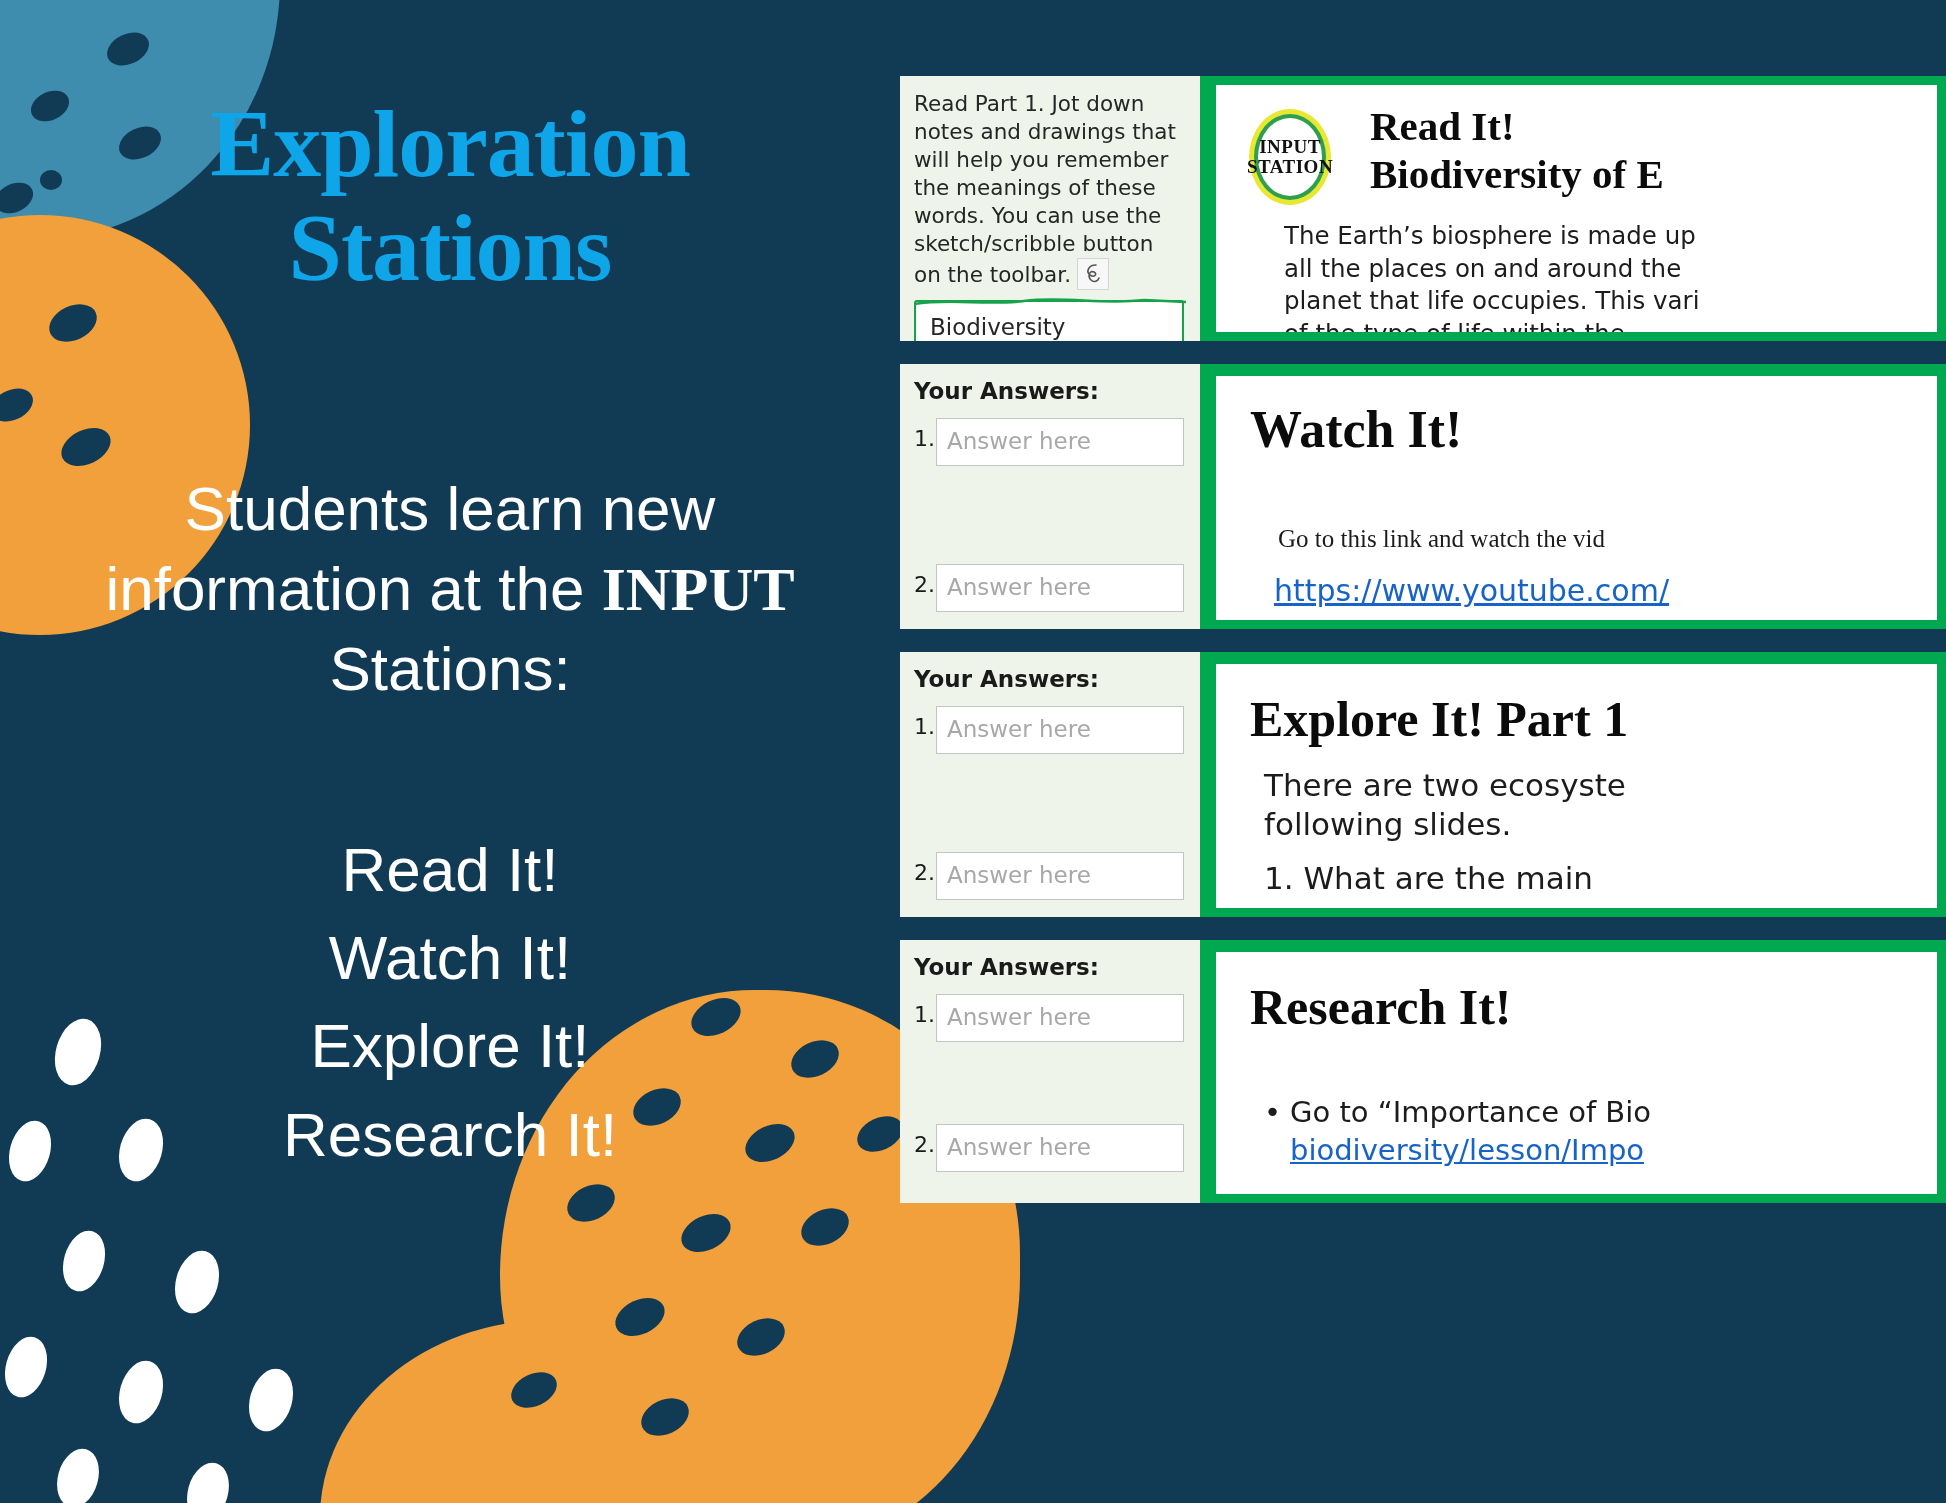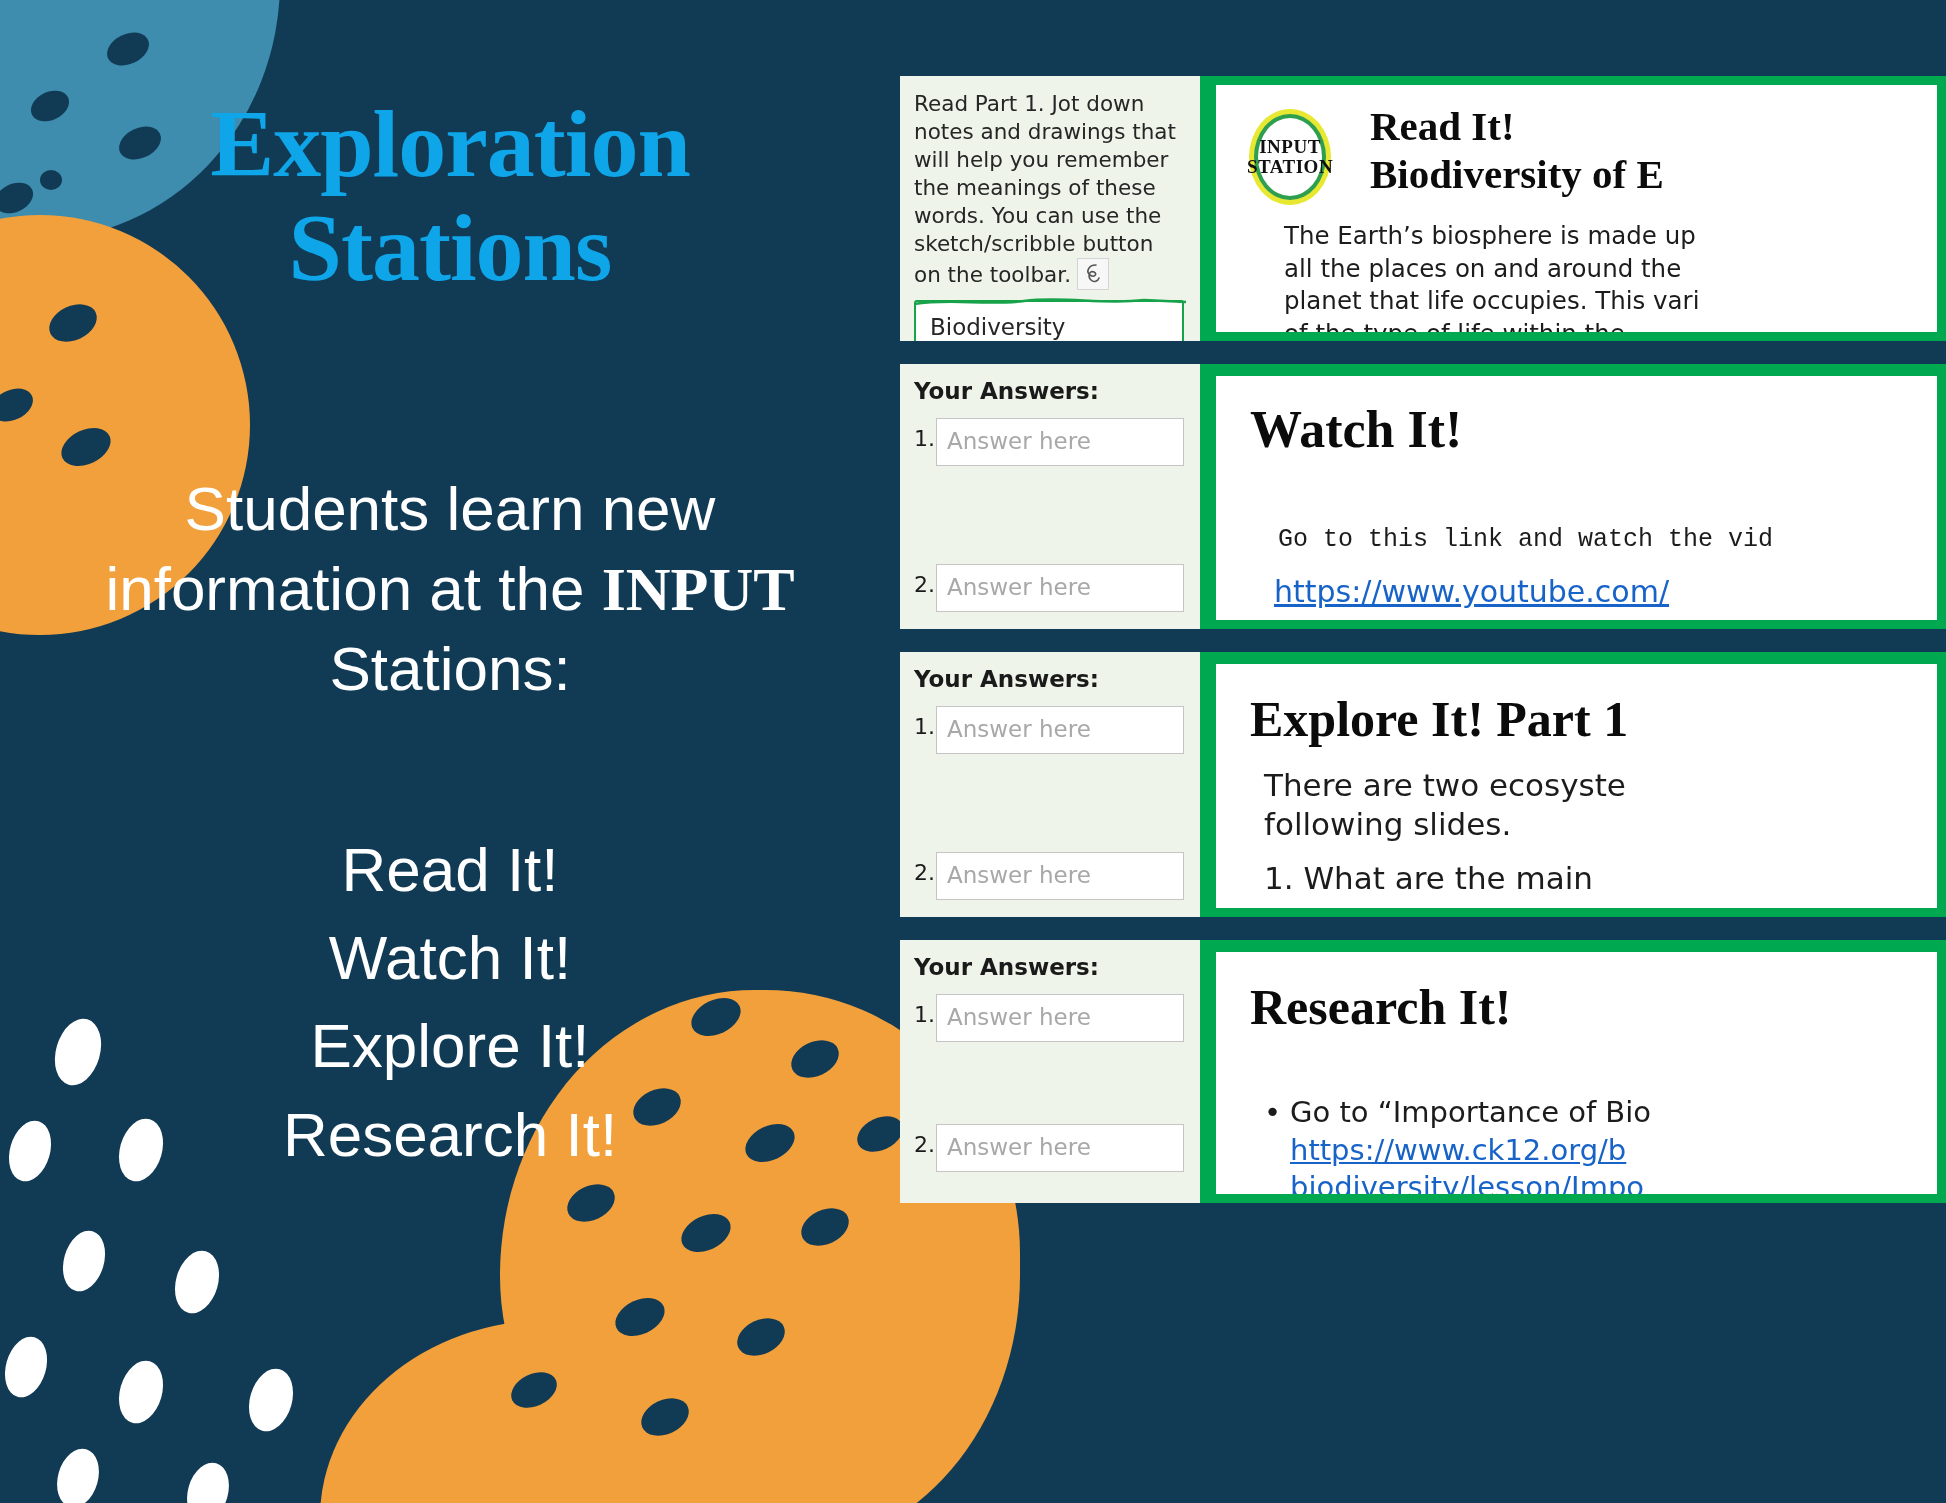--- a/index.html
+++ b/index.html
@@ -208,21 +208,21 @@
     font-family:"Liberation Serif", serif;
     font-weight:bold;font-size:52px;color:#0B0B0B;
     margin:6px 0 0 8px;white-space:nowrap;
   }
   .big-head-2{
     font-family:"Liberation Serif", serif;
     font-weight:bold;font-size:50px;color:#0B0B0B;
     margin:8px 0 0 8px;white-space:nowrap;
   }
   .watch-line{
-    font-family:Liberation Mono, monospace;
+    font-family:Liberation Serif, serif;
     font-size:25px;color:#1C1C1C;
     margin:66px 0 12px 36px;white-space:nowrap;
   }
   .link{
     font-family:"DejaVu Sans", sans-serif;
     font-size:30px;color:#1763C7;text-decoration:underline;
     margin:20px 0 0 32px;white-space:nowrap;display:block;
   }
 
   .exp-body{
@@ -415,21 +415,20 @@
         <div class="ans-field">Answer here</div>
       </div>
     </div>
     <div class="strip"></div>
     <div class="pane-right nb">
       <div class="big-head-2">Research It!</div>
       <div class="res-bullet">
         <span class="dotmark">•</span>
         <span>
           <span>Go to “Importance of Bio</span>
-          <a class="res-link">https://www.ck12.org/b</a>
           <a class="res-link">biodiversity/lesson/Impo</a>
         </span>
       </div>
 
     </div>
   </div>
 
 </div>
 
 </body></html>

